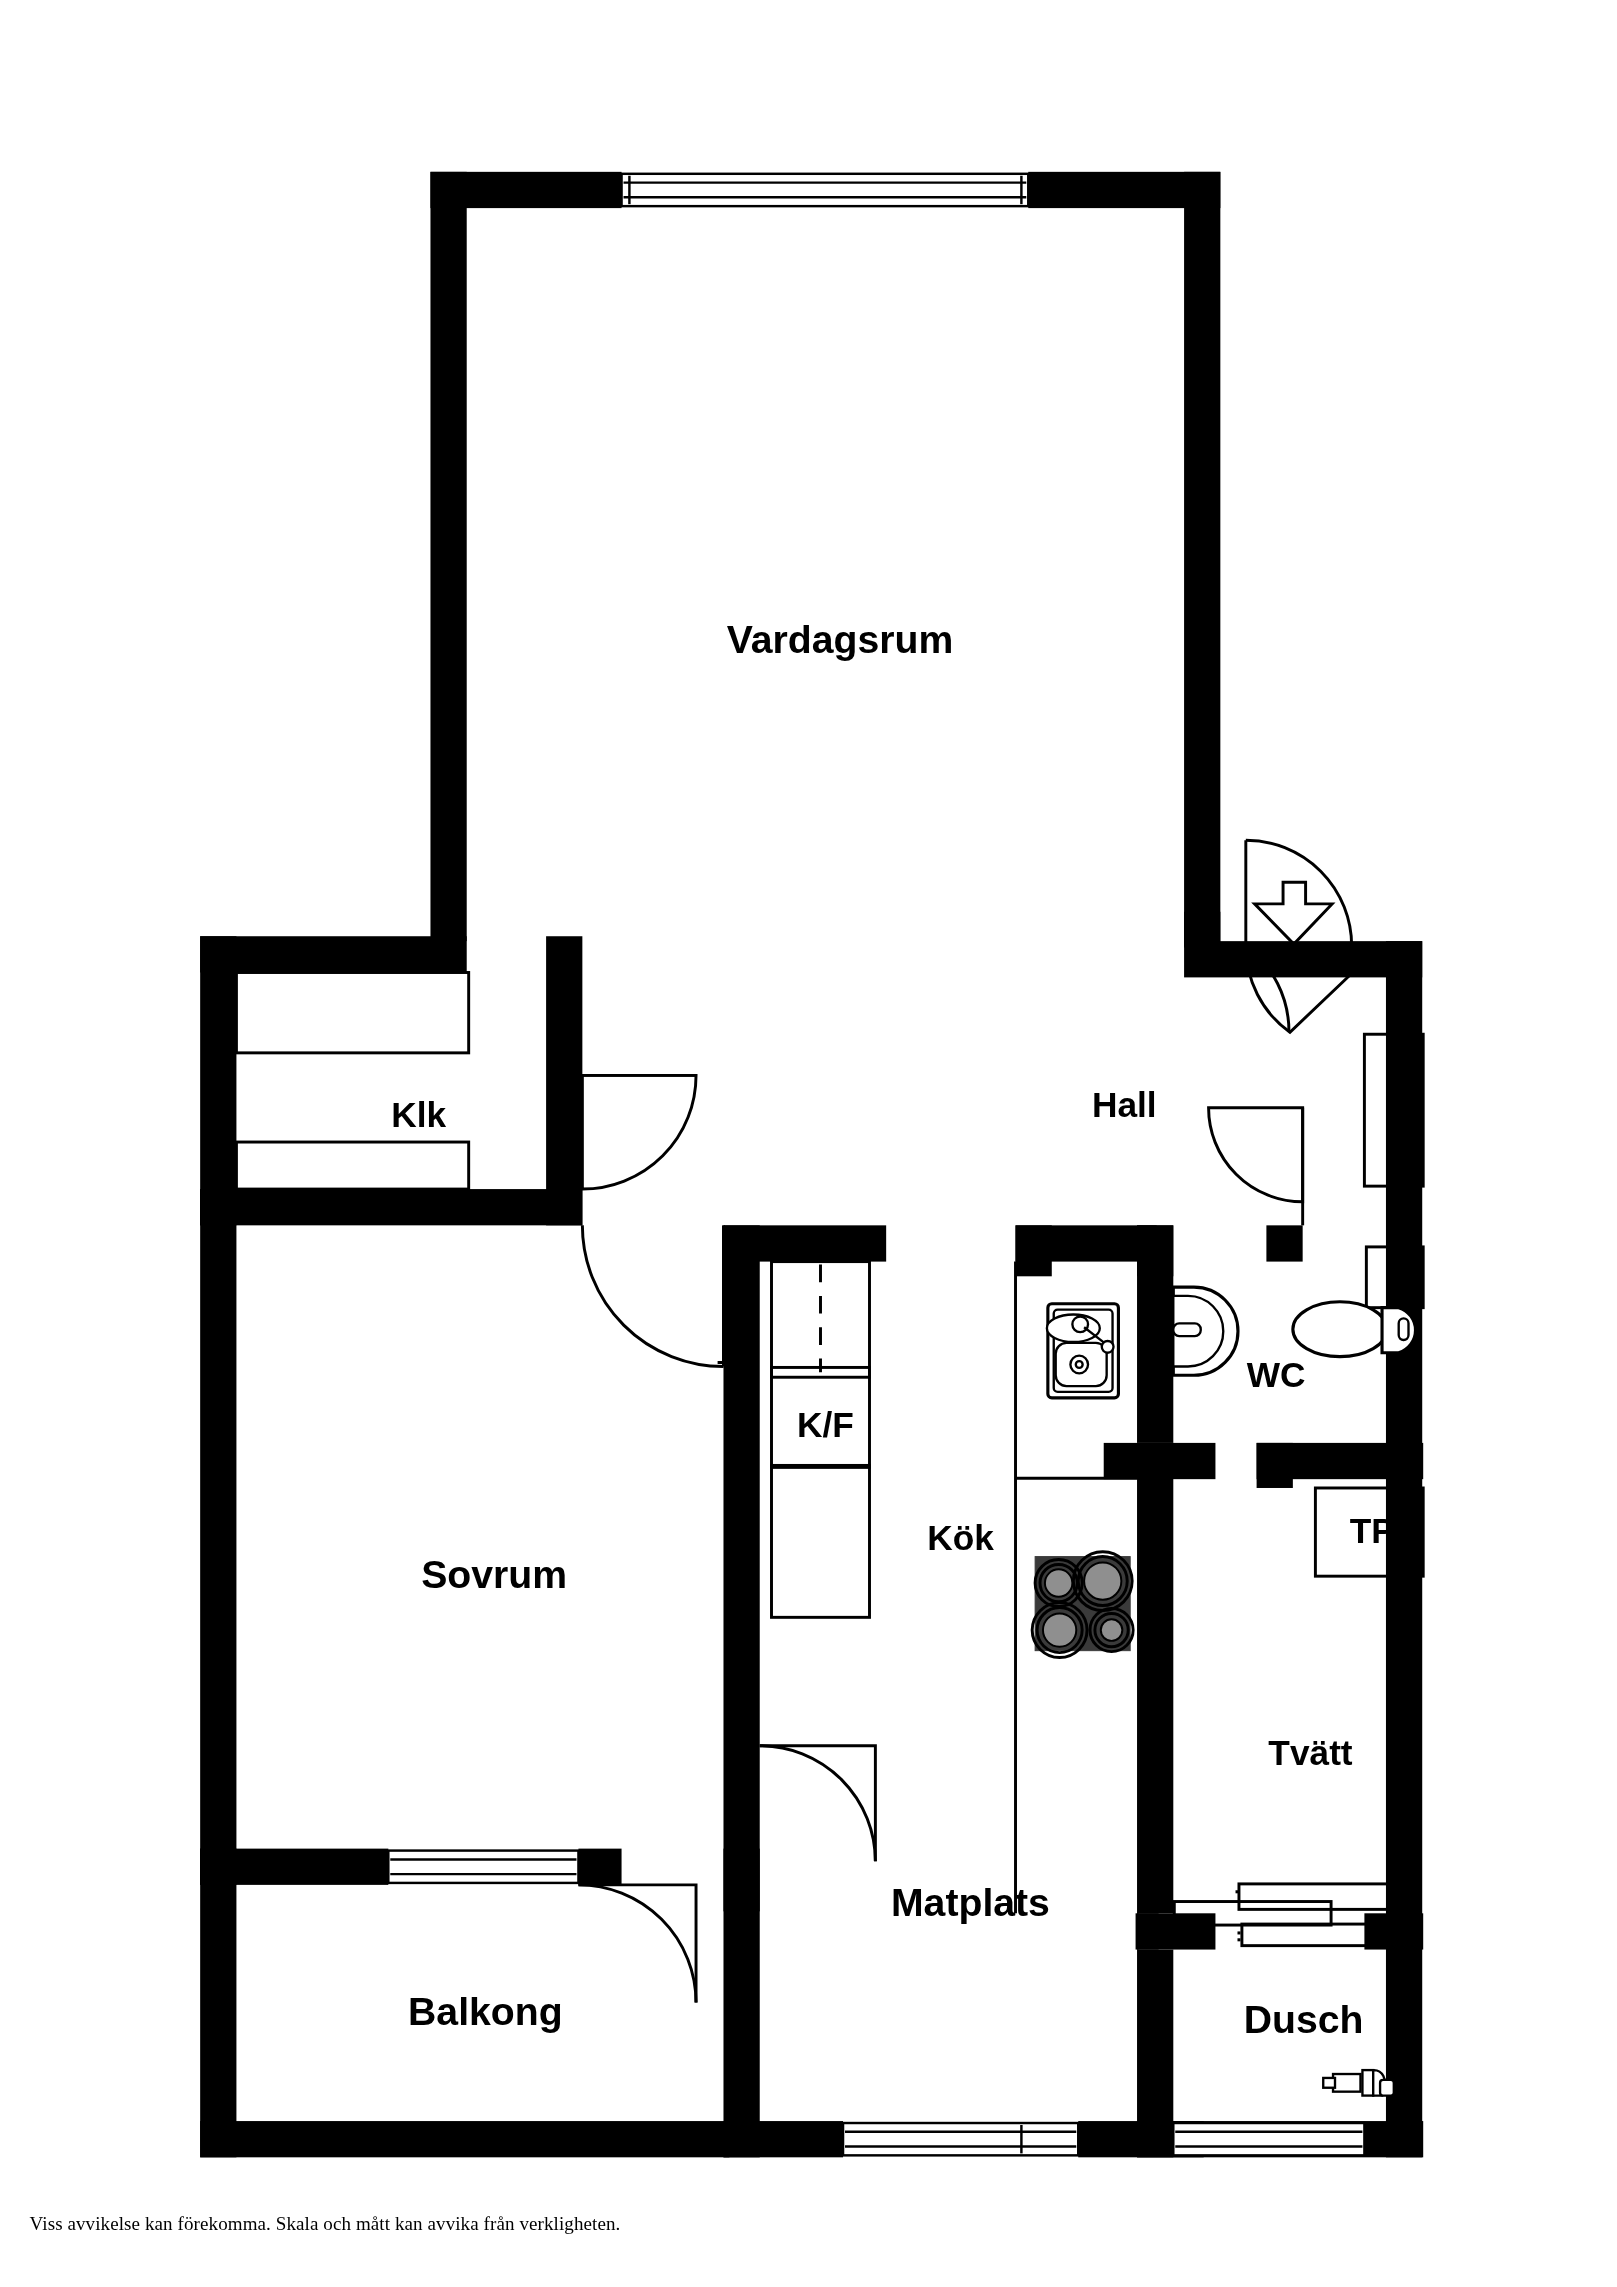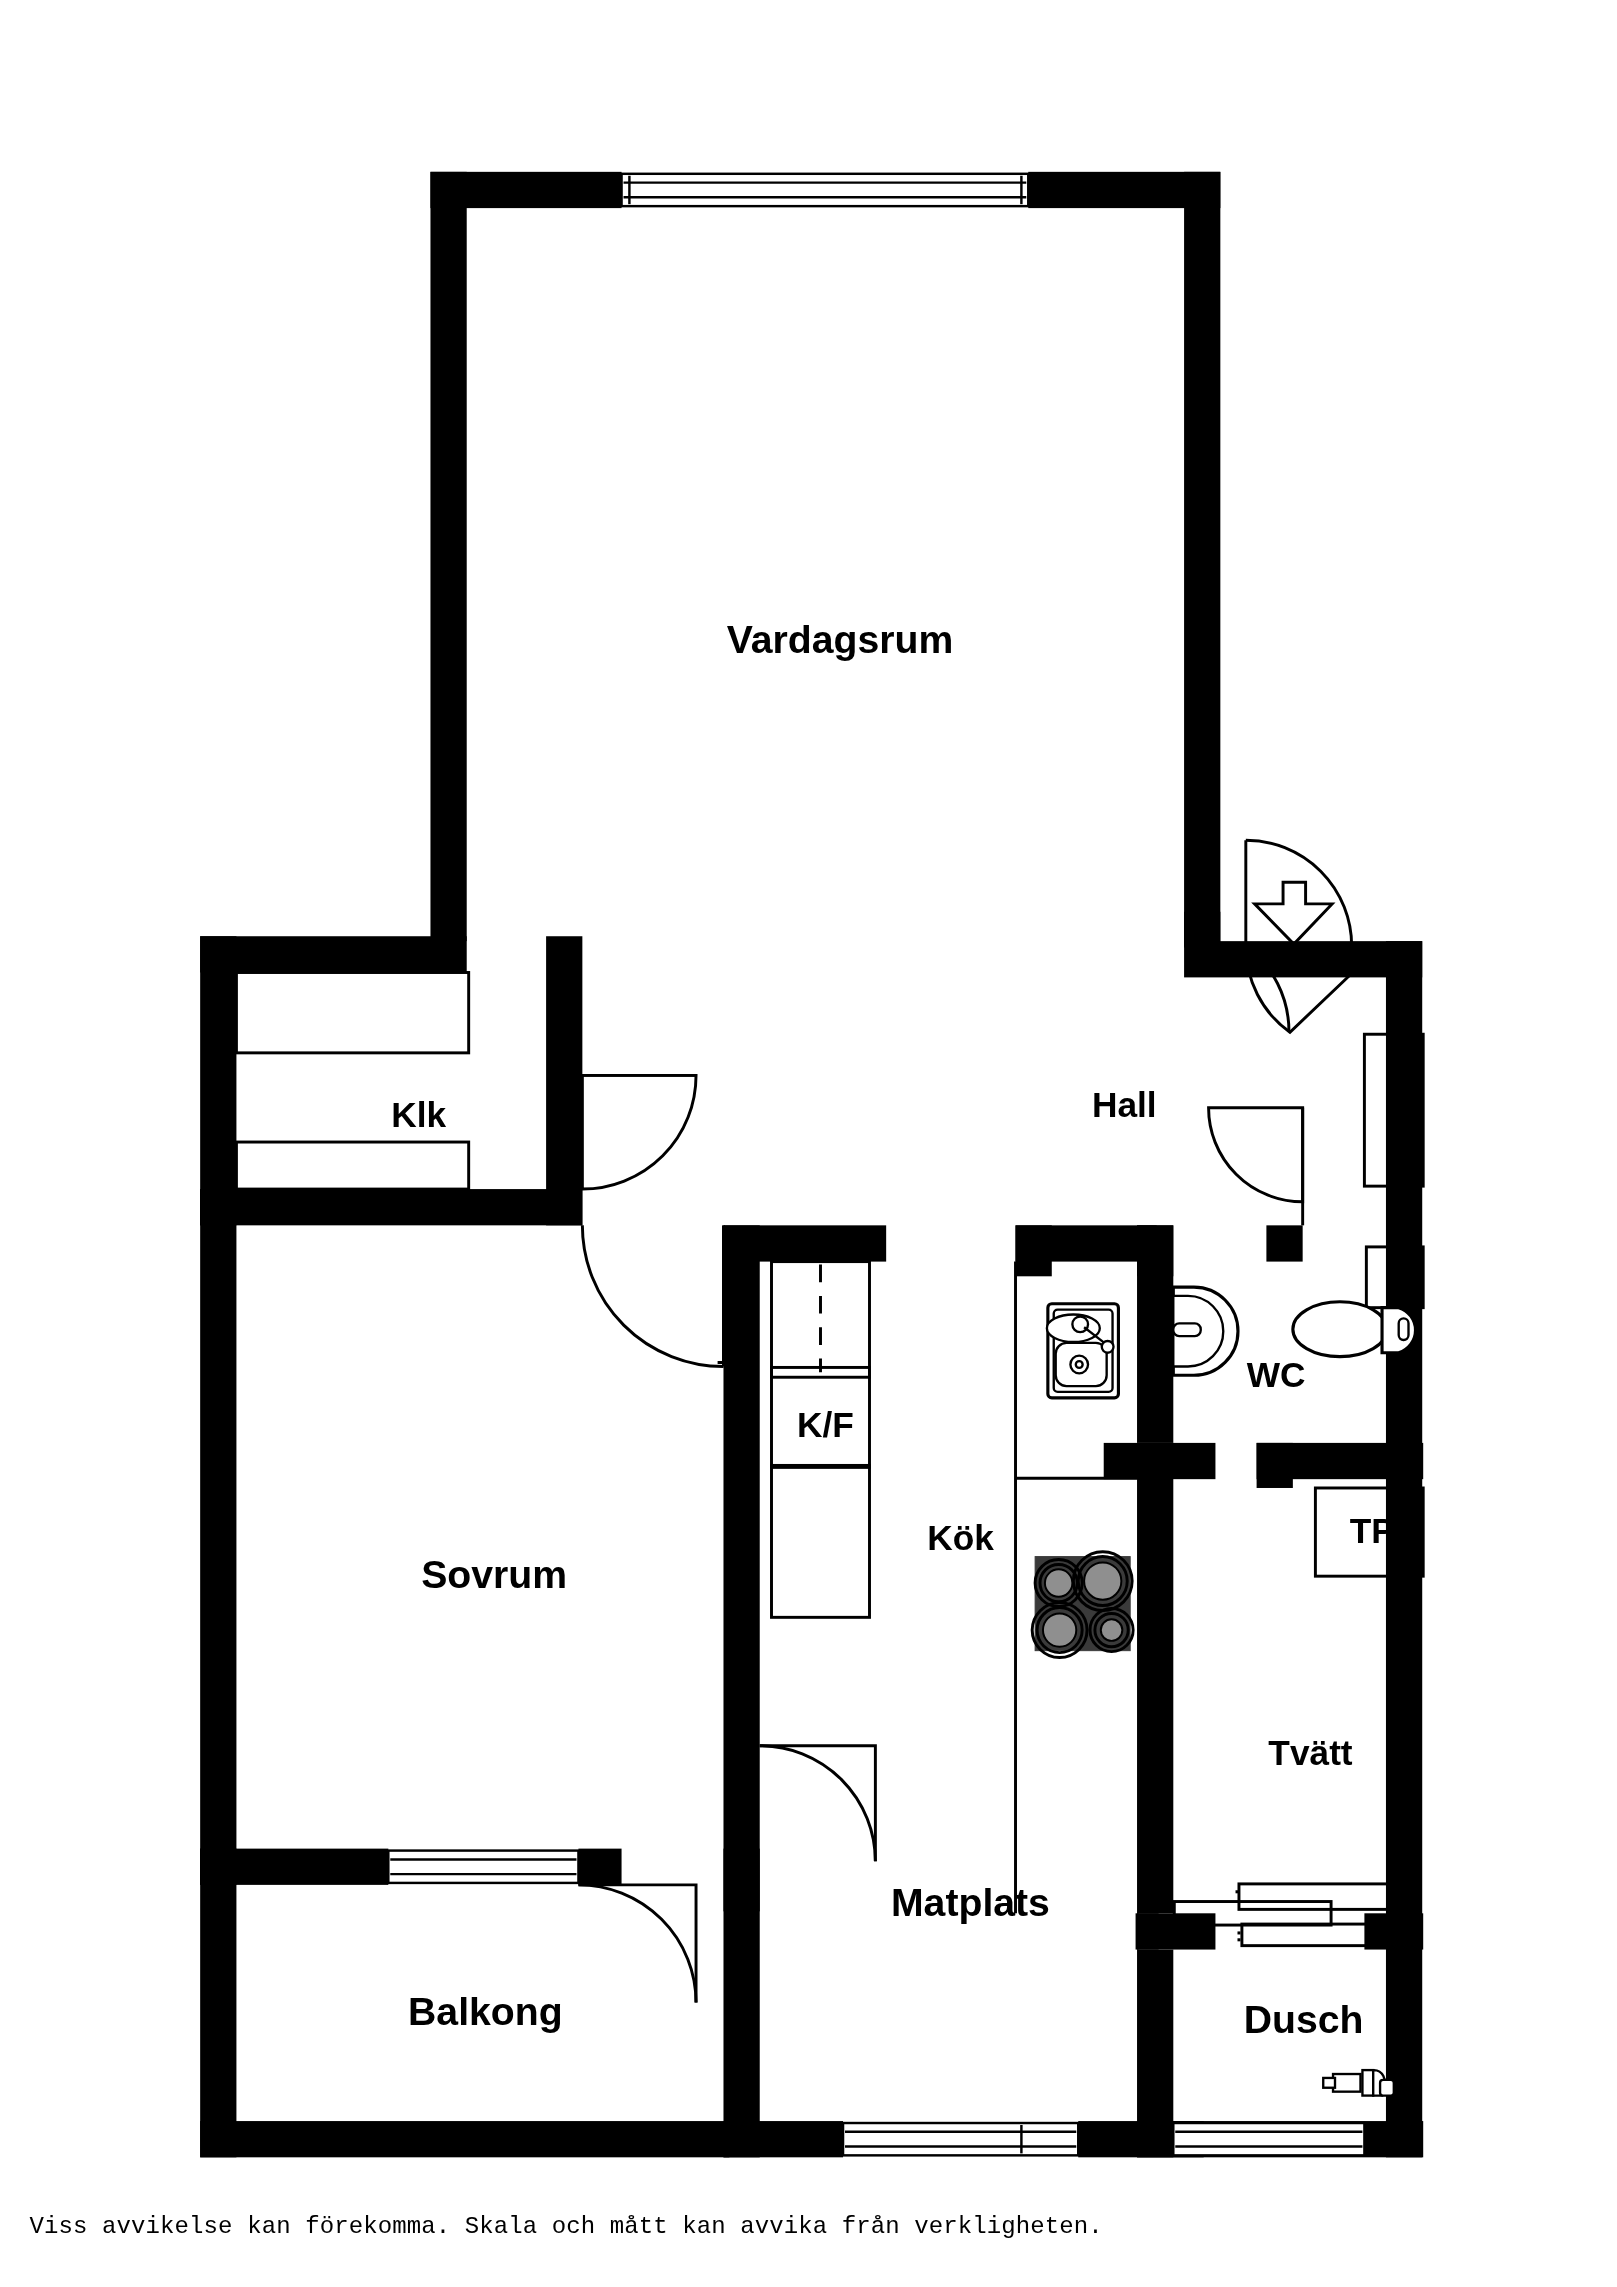--- a/index.html
+++ b/index.html
@@ -30,22 +30,22 @@
     text-anchor:middle;
     dominant-baseline:middle;
   }
   .label-lg{font-size:40px;}
   .label-md{font-size:36px;}
   .label-sm{font-size:32px;}
   .footer-note{
     position:absolute;
     left:17.6px;
     top:2213px;
-    font-family:Liberation Mono, monospace;
-    font-size:24px;
+    font-family:Liberation Serif, serif;
+    font-size:19px;
     color:#000000;
     letter-spacing:0.1px;
     white-space:nowrap;
   }
 </style>
 </head>
 <body>
 
 <div id="plan-root">
 

